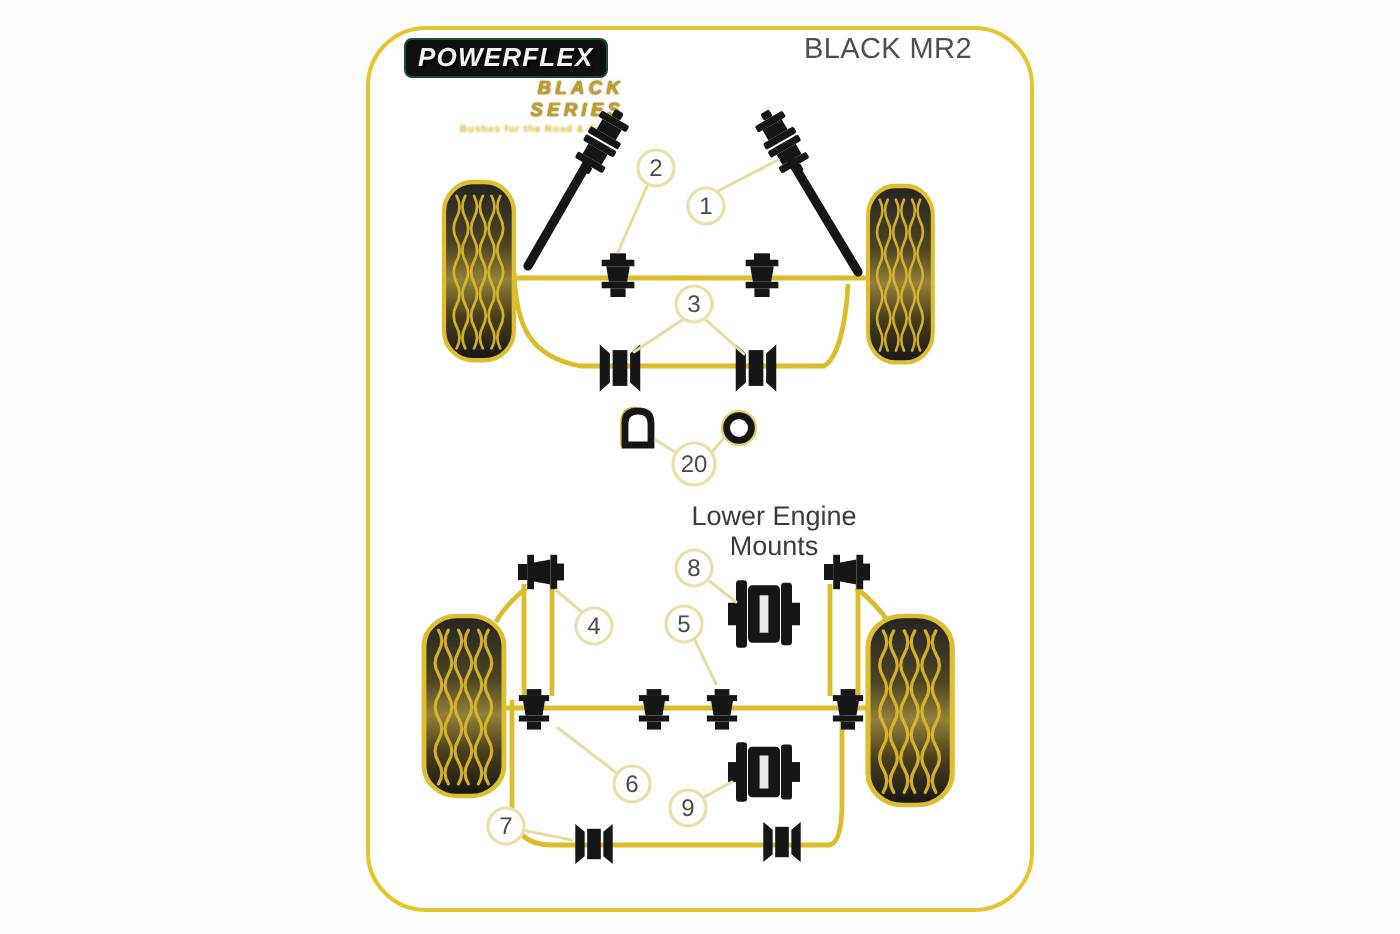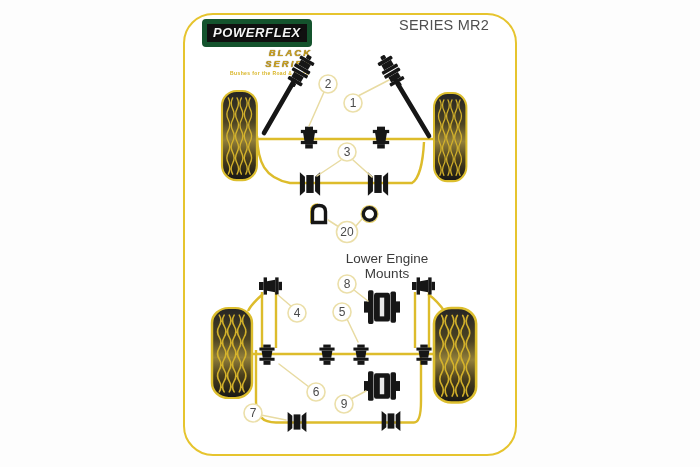--- a/index.html
+++ b/index.html
@@ -2,21 +2,21 @@
 <html><head>
 <meta charset="utf-8">
 <style>
   html,body{margin:0;padding:0;}
   body{width:700px;height:467px;background:#fdfdfd;overflow:hidden;
        font-family:"Liberation Sans",sans-serif;position:relative;}
   .stage{position:absolute;inset:0;}
   .card{position:absolute;left:183px;top:13px;width:330px;height:439px;
         background:#ffffff;border:2.4px solid #e6c42e;border-radius:30px;}
   .logo{position:absolute;left:202px;top:19px;width:110px;}
-  .logo-box{display:inline-block;background:#101010;color:#f4f4f4;border:5px solid #14532d;
+  .logo-box{display:inline-block;background:#101010;color:#f4f4f4;border:1px solid #14532d;
             border-radius:4px;padding:1px 6px 2px 6px;
             font-style:italic;font-weight:900;font-size:13px;letter-spacing:.6px;
             text-shadow:1px 1px 1px #000;}
   .logo-series{font-style:italic;font-weight:800;font-size:9.5px;color:#c79e1e;
                letter-spacing:2px;margin:0 0 0 30px;text-shadow:0 0 1px #4a3a05;text-align:right;}
   .logo-tagline{font-weight:600;font-size:5px;color:#d8b422;letter-spacing:.4px;
                 margin:1px 0 0 28px;filter:blur(.5px);white-space:nowrap;}
   .title{position:absolute;left:394px;top:18px;width:100px;text-align:center;
          font-size:14.5px;line-height:15.5px;color:#4f4f4f;letter-spacing:.2px;}
   svg.diagram{position:absolute;inset:0;pointer-events:none;}
@@ -37,21 +37,21 @@
 
   <div class="logo">
     <div class="logo-box">
       <span>POWERFLEX</span>
     </div>
     <div class="logo-series">BLACK SERIES</div>
     <div class="logo-tagline">Bushes for the Road &amp; Track</div>
   </div>
 
   <div class="title">
-    <div>SERIES MR2</div>
+    <div>BLACK MR2</div>
   </div>
 
   <svg class="diagram" width="700" height="467" viewBox="0 0 700 467">
     <defs>
       <linearGradient id="tg" x1="0" y1="0" x2="0" y2="1">
         <stop offset="0" stop-color="#242424"></stop>
         <stop offset="0.35" stop-color="#4d4423"></stop>
         <stop offset="0.55" stop-color="#93803a"></stop>
         <stop offset="0.75" stop-color="#4a3f1c"></stop>
         <stop offset="1" stop-color="#161616"></stop>

